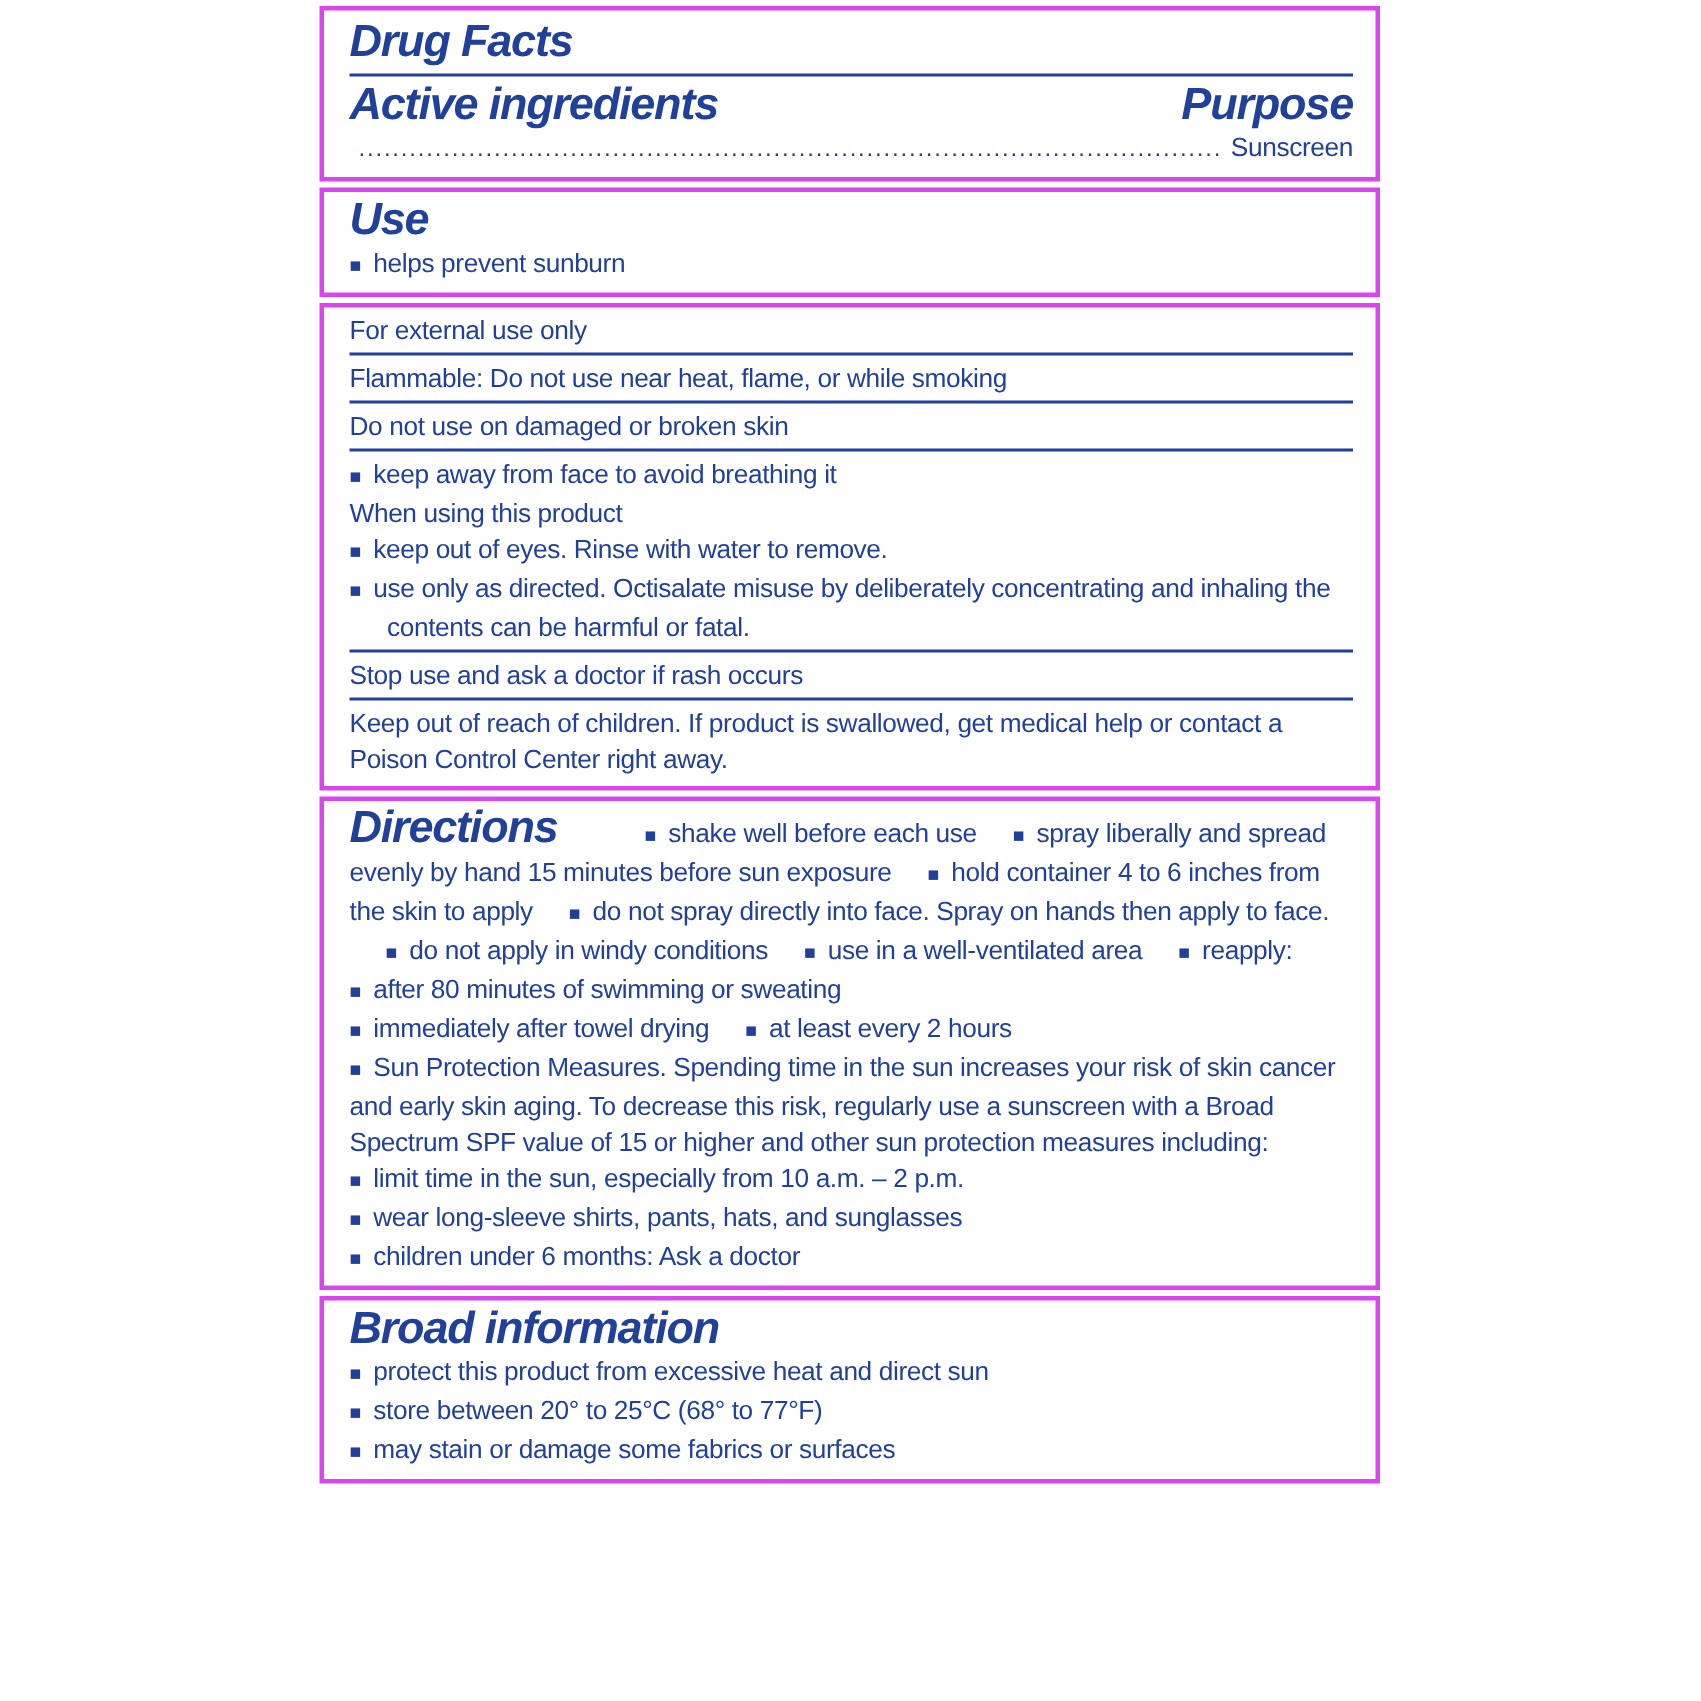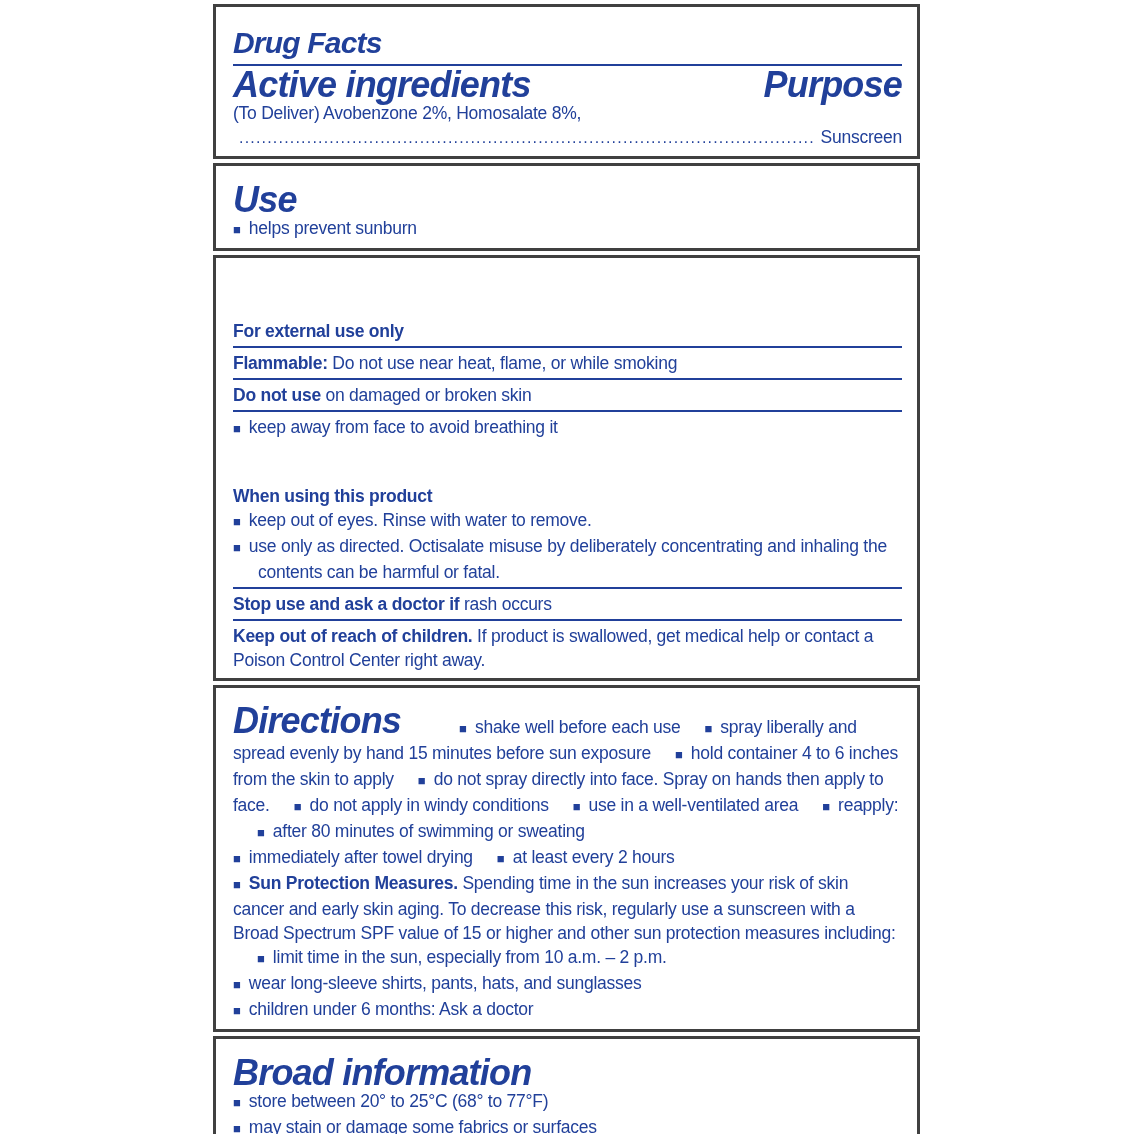--- a/index.html
+++ b/index.html
@@ -13,44 +13,44 @@
   }
   .label {
     position: absolute;
     left: 213px; top: 4px;
     width: 707px;
     display: flex;
     flex-direction: column;
     gap: 4px;
   }
   .box {
-    border: 3px solid #404040;
+    border: 3px solid #d946ef;
     background: #fff;
-    padding: 18px 15px 6px 17px;
+    padding: 3px 15px 6px 17px;
   }
   .h1 {
     font-style: italic;
     font-weight: bold;
     font-size: 30px;
     letter-spacing: -0.8px;
     line-height: 36px;
   }
   .h2 {
     font-style: italic;
     font-weight: bold;
-    font-size: 36px;
+    font-size: 30px;
     letter-spacing: -0.8px;
     line-height: 32px;
   }
   .bt {
     font-size: 17.5px;
     line-height: 24px;
     letter-spacing: -0.25px;
   }
-  .bold, .b { font-weight: bold; margin-top: 43px; }
+  .bold, .b { font-weight: normal; }
   .rule {
     border-top: 2px solid #21409a;
     margin: 3px 0 3px;
   }
   .row-flex {
     display: flex;
     justify-content: space-between;
     align-items: baseline;
   }
   .leader {
@@ -85,21 +85,20 @@
 
 <div class="label">
 
   <div class="box">
     <div class="h1">Drug Facts</div>
     <div class="rule"></div>
     <div class="row-flex">
       <span class="h2">Active ingredients</span>
       <span class="h2">Purpose</span>
     </div>
-    <div class="bt">(To Deliver) Avobenzone 2%, Homosalate 8%,</div>
     <div class="row-flex bt">
       <span class="leader"></span>
       <span>Sunscreen</span>
     </div>
   </div>
 
   <div class="box">
     <div class="h2">Use</div>
     <div class="bt"><span class="sq">■</span><span>helps prevent sunburn</span></div>
   </div>
@@ -122,17 +121,18 @@
   </div>
 
   <div class="box">
     <div class="bt">
       <span class="h2 inline-h">Directions</span><span><span class="sq">■</span><span>shake well before each use</span><span class="gap"></span><span class="sq">■</span><span>spray liberally and spread evenly by hand 15 minutes before sun exposure</span><span class="gap"></span><span class="sq">■</span><span>hold container 4 to 6 inches from the skin to apply</span><span class="gap"></span><span class="sq">■</span><span>do not spray directly into face. Spray on hands then apply to face.</span><span class="gap"></span><span class="sq">■</span><span>do not apply in windy conditions</span><span class="gap"></span><span class="sq">■</span><span>use in a well-ventilated area</span><span class="gap"></span><span class="sq">■</span><span>reapply:</span><span class="gap"></span><span class="sq">■</span><span>after 80 minutes of swimming or sweating</span><br><span class="sq">■</span><span>immediately after towel drying</span><span class="gap"></span><span class="sq">■</span><span>at least every 2 hours</span><br><span class="sq">■</span><span class="b">Sun Protection Measures.</span><span> Spending time in the sun increases your risk of skin cancer and early skin aging. To decrease this risk, regularly use a sunscreen with a Broad Spectrum SPF value of 15 or higher and other sun protection measures including:</span><span class="gap"></span><span class="sq">■</span><span>limit time in the sun, especially from 10 a.m. – 2 p.m.</span><br><span class="sq">■</span><span>wear long-sleeve shirts, pants, hats, and sunglasses</span><br><span class="sq">■</span><span>children under 6 months: Ask a doctor</span></span>
     </div>
   </div>
 
   <div class="box">
     <div class="h2">Broad information</div>
+    <div class="bt hang"><span class="sq">■</span><span>protect this product from excessive heat and direct sun</span></div>
     <div class="bt hang"><span class="sq">■</span><span>store between 20° to 25°C (68° to 77°F)</span></div>
     <div class="bt hang"><span class="sq">■</span><span>may stain or damage some fabrics or surfaces</span></div>
   </div>
 
 </div>
 
 </body></html>

